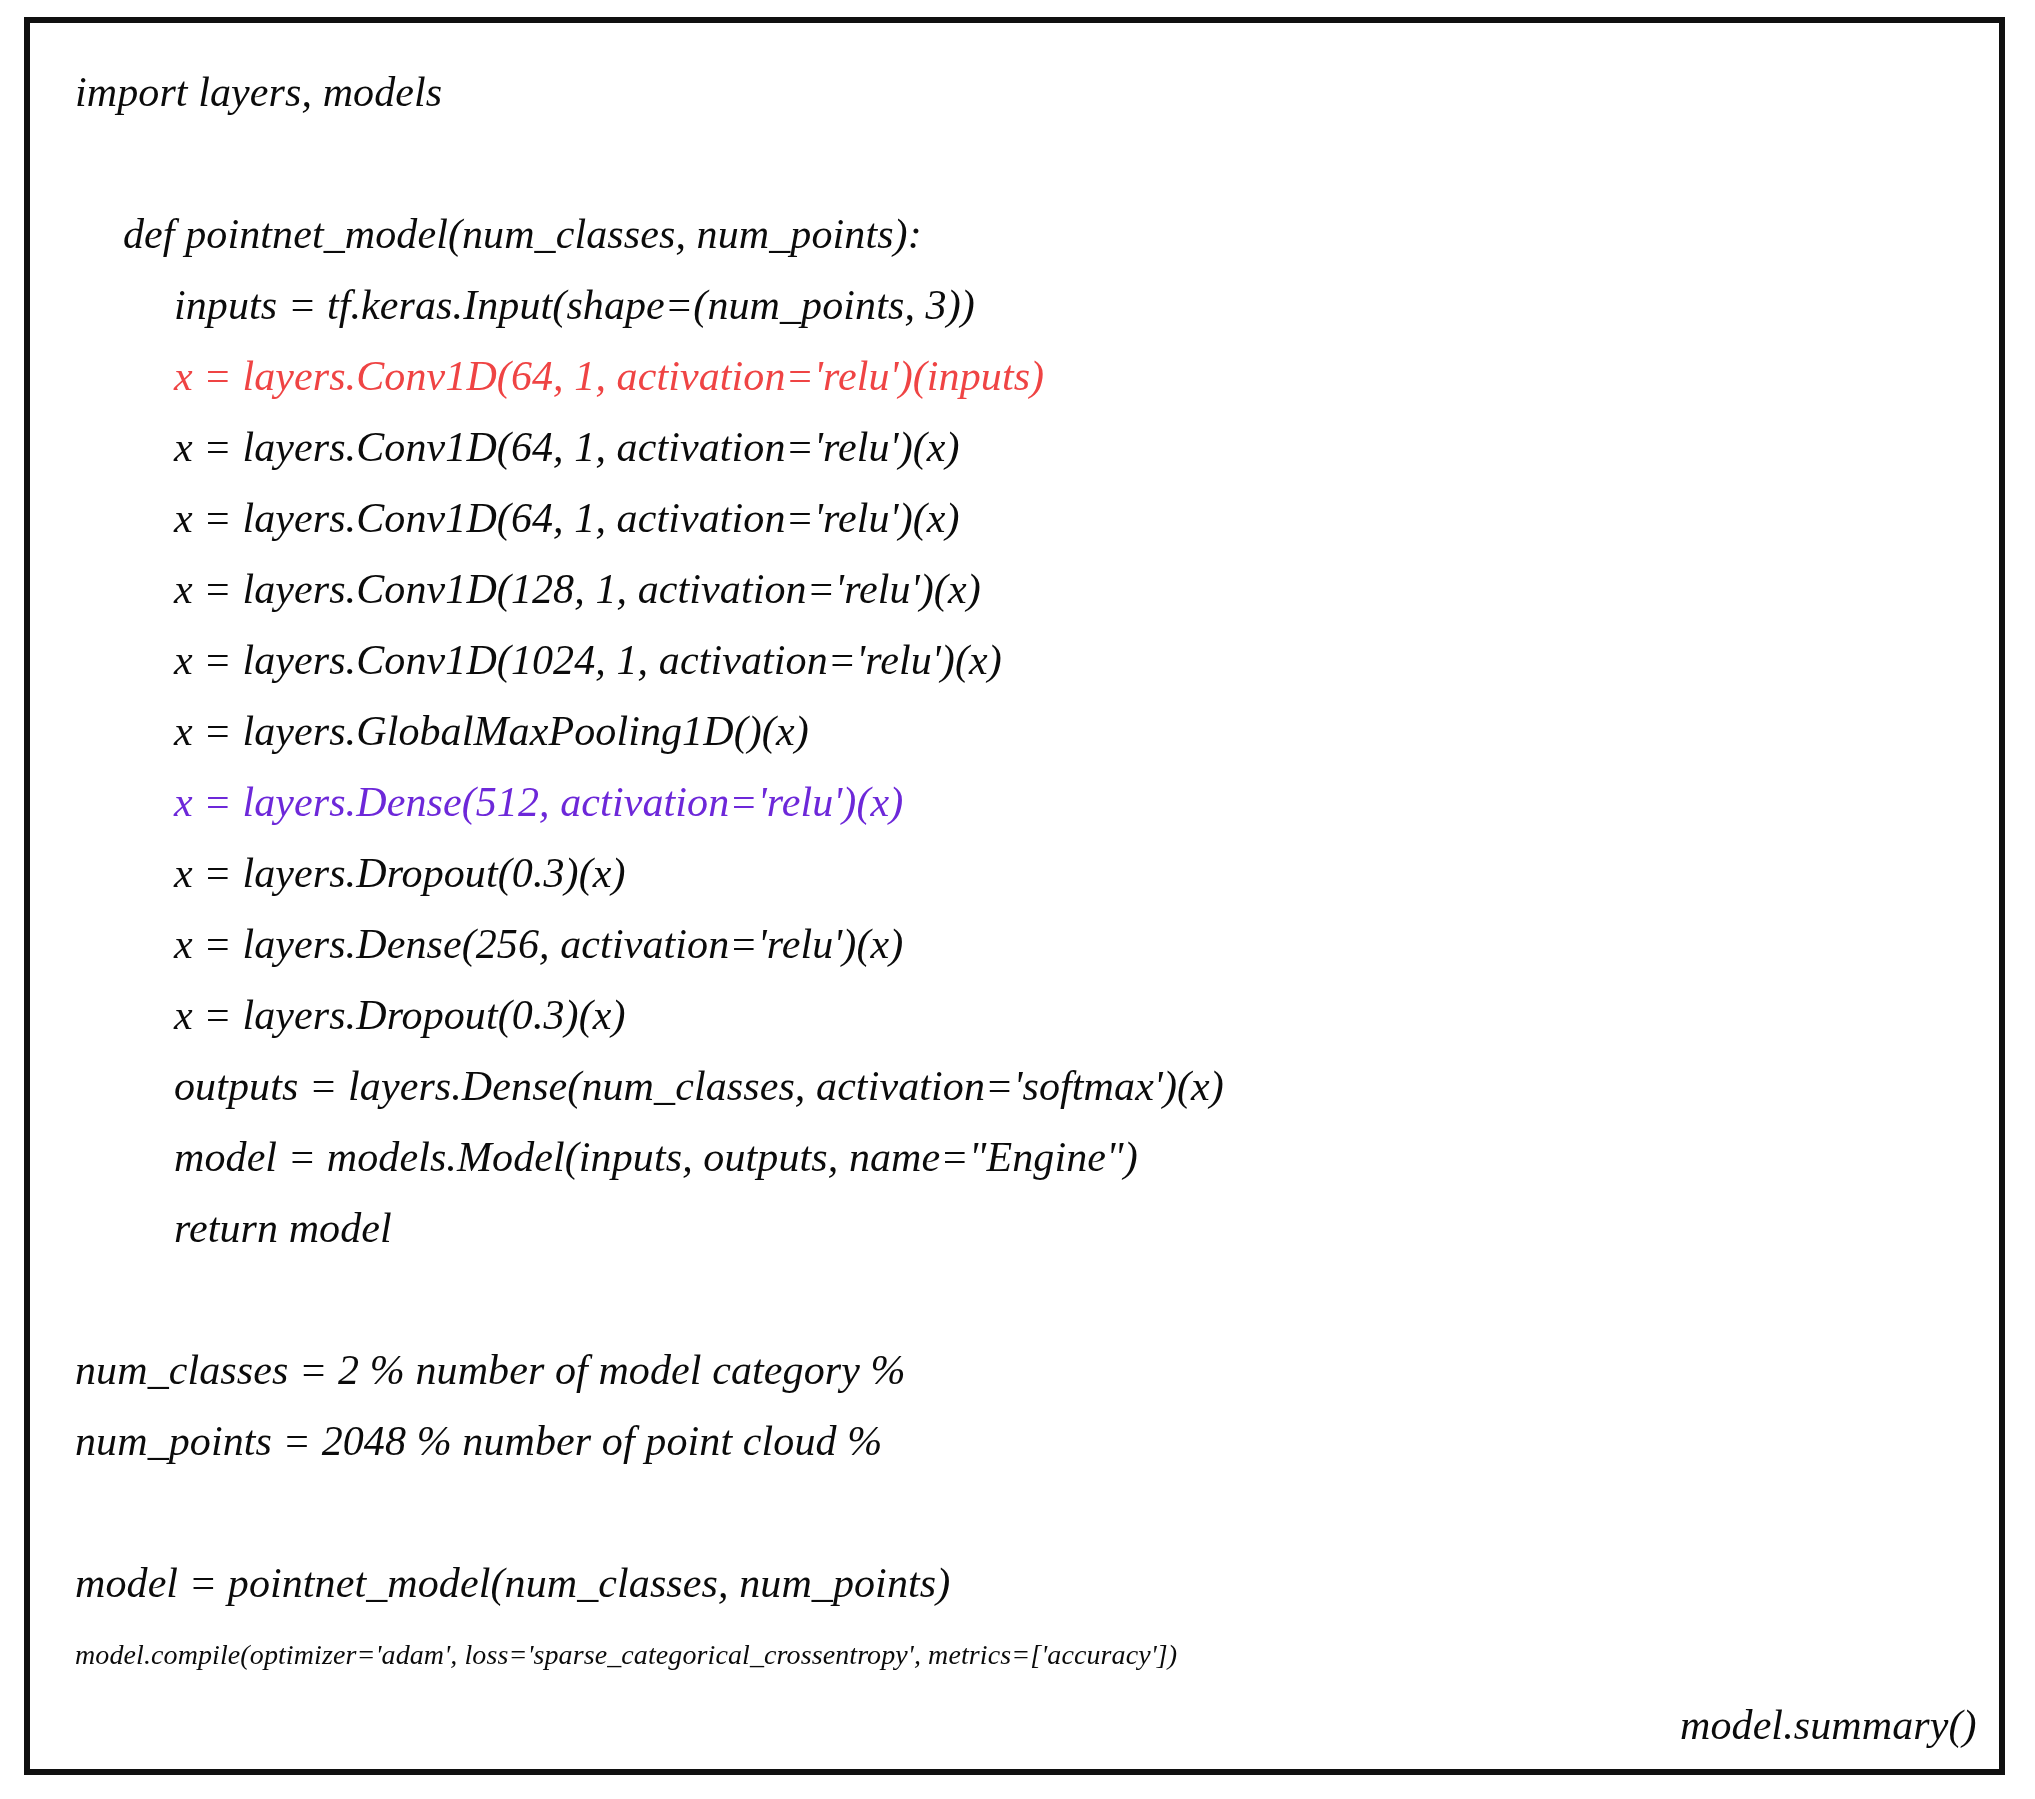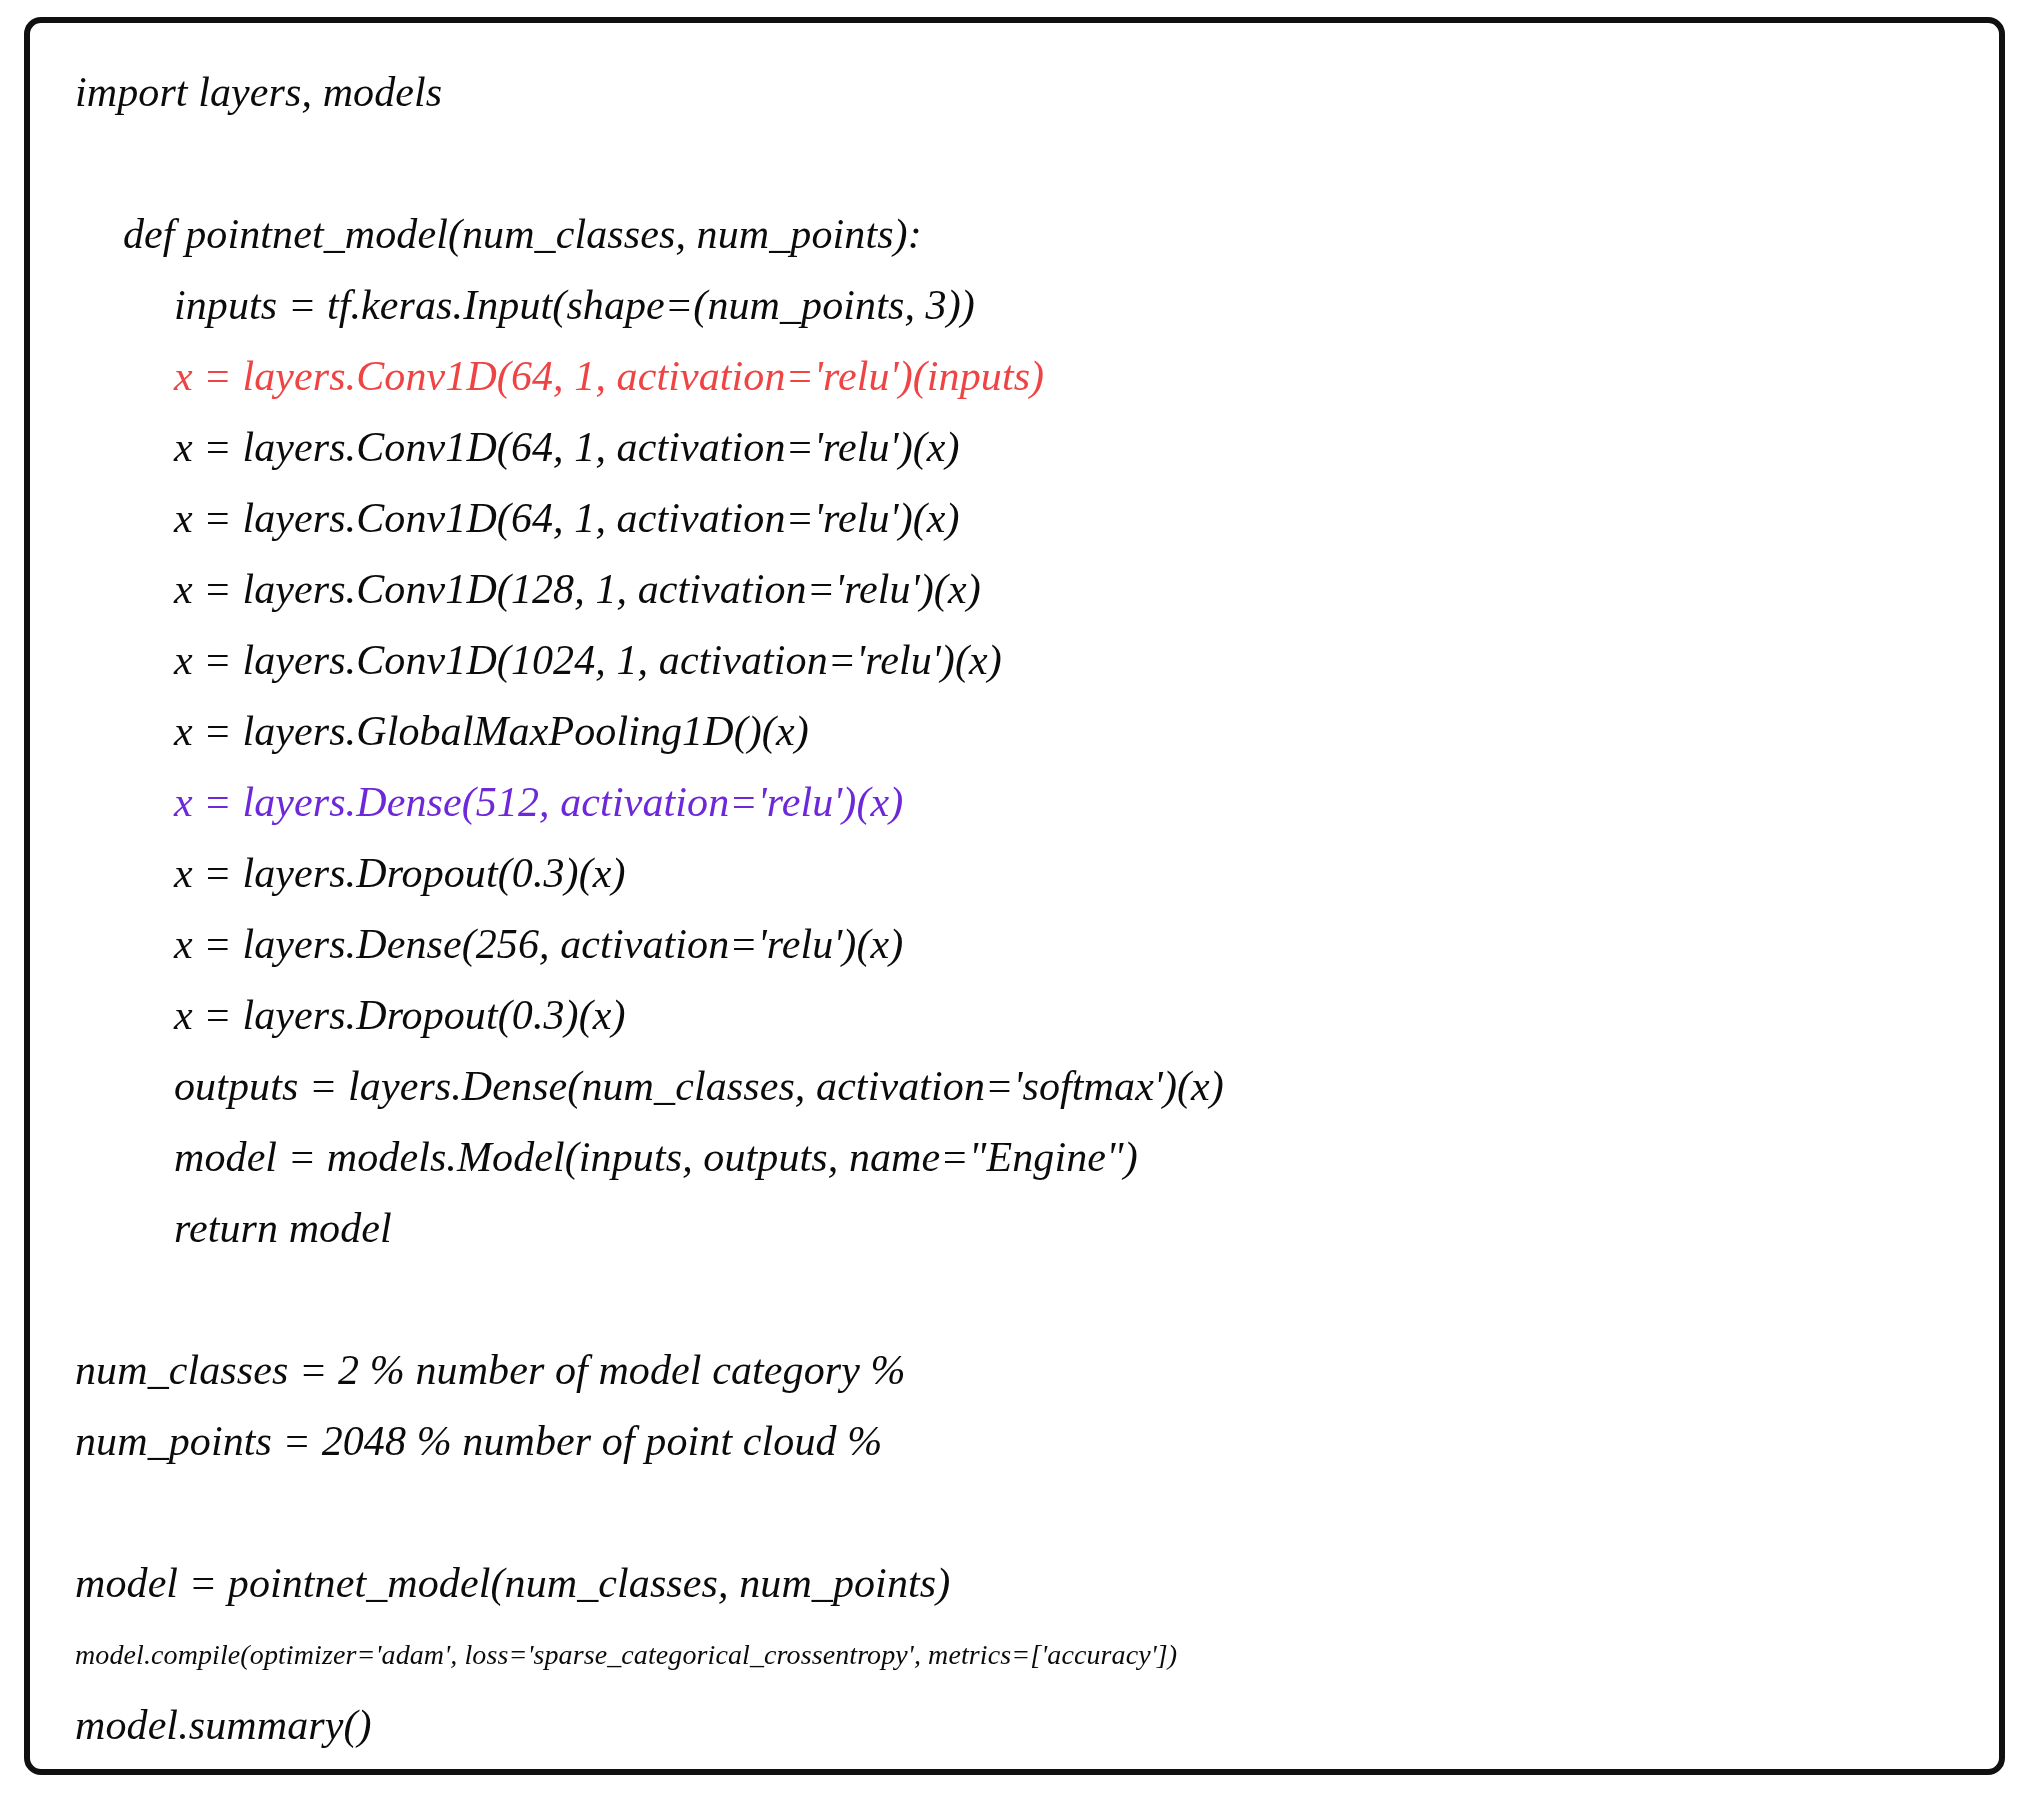--- a/index.html
+++ b/index.html
@@ -63,21 +63,21 @@
   }
 
   .code-line.tight {
     font-size: 28px;
   }
 </style>
 </head>
 <body>
 
 <div id="page">
-  <div id="code-frame" style="border-color: rgb(16, 16, 16); background: rgb(255, 255, 255); border-radius: 17px;">
+  <div id="code-frame" style="border-color: rgb(16, 16, 16); background: rgb(255, 255, 255);">
     <div id="code-inner">
         <div class="code-line" style="color: rgb(11, 11, 11);">import layers, models</div>
         <div class="code-line blank" style="color: rgb(11, 11, 11);"></div>
         <div class="code-line" style="color: rgb(11, 11, 11); margin-left: 48px;">def pointnet_model(num_classes, num_points):</div>
         <div class="code-line indent-1" style="color: rgb(11, 11, 11);">inputs = tf.keras.Input(shape=(num_points, 3))</div>
         <div class="code-line indent-1" style="color: #ef4444;">x = layers.Conv1D(64, 1, activation='relu')(inputs)</div>
         <div class="code-line indent-1" style="color: rgb(11, 11, 11);">x = layers.Conv1D(64, 1, activation='relu')(x)</div>
         <div class="code-line indent-1" style="color: rgb(11, 11, 11);">x = layers.Conv1D(64, 1, activation='relu')(x)</div>
         <div class="code-line indent-1" style="color: rgb(11, 11, 11);">x = layers.Conv1D(128, 1, activation='relu')(x)</div>
         <div class="code-line indent-1" style="color: rgb(11, 11, 11);">x = layers.Conv1D(1024, 1, activation='relu')(x)</div>
@@ -88,17 +88,17 @@
         <div class="code-line indent-1" style="color: rgb(11, 11, 11);">x = layers.Dropout(0.3)(x)</div>
         <div class="code-line indent-1" style="color: rgb(11, 11, 11);">outputs = layers.Dense(num_classes, activation='softmax')(x)</div>
         <div class="code-line indent-1" style="color: rgb(11, 11, 11);">model = models.Model(inputs, outputs, name="Engine")</div>
         <div class="code-line indent-1" style="color: rgb(11, 11, 11);">return model</div>
         <div class="code-line blank" style="color: rgb(11, 11, 11);"></div>
         <div class="code-line" style="color: rgb(11, 11, 11);">num_classes = 2 % number of model category %</div>
         <div class="code-line" style="color: rgb(11, 11, 11);">num_points = 2048 % number of point cloud %</div>
         <div class="code-line blank" style="color: rgb(11, 11, 11);"></div>
         <div class="code-line" style="color: rgb(11, 11, 11);">model = pointnet_model(num_classes, num_points)</div>
         <div class="code-line tight" style="color: rgb(11, 11, 11);">model.compile(optimizer='adam', loss='sparse_categorical_crossentropy', metrics=['accuracy'])</div>
-        <div class="code-line" style="color: rgb(11, 11, 11);">model.summary()</div>
+        <div class="code-line" style="color: rgb(11, 11, 11); text-align: right;">model.summary()</div>
       </div>
   </div>
 </div>
 
 
 </body></html>

